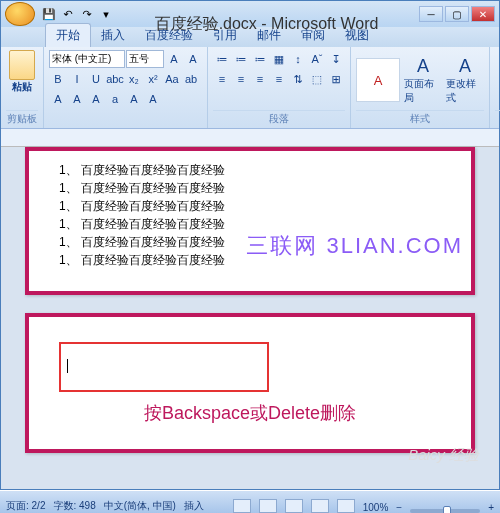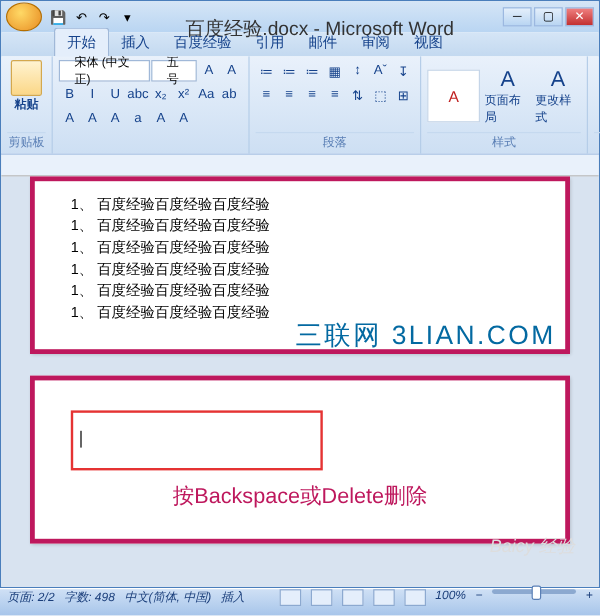--- a/index.html
+++ b/index.html
@@ -18,37 +18,37 @@
 .ribbon-tabs .tab.active { background: #e4eefb; border: 1px solid #a0b8d8; border-bottom: none; border-radius: 3px 3px 0 0; }
 .ribbon { background: linear-gradient(#e9f1fb, #cddff3); height: 82px; display: flex; border-bottom: 1px solid #9cb8e0; }
 .group { border-right: 1px solid #b5cde8; padding: 3px 5px 1px; display: flex; flex-direction: column; }
 .group-body { flex: 1; display: flex; gap: 3px; font-size: 11px; align-items: flex-start; }
 .group-label { text-align: center; font-size: 10px; color: #5a7fb5; padding: 1px 0; border-top: 1px solid #c5d9ef; }
 .paste-big { display: flex; flex-direction: column; align-items: center; width: 32px; font-weight: bold; }
 .paste-big .ico { width: 26px; height: 30px; background: linear-gradient(#fff3d1, #fbd787); border: 1px solid #d4a84d; border-radius: 2px; }
 .paste-big .lbl { font-size: 10px; color: #15428b; }
 .font-col { display: flex; flex-direction: column; gap: 2px; }
 .font-row { display: flex; gap: 1px; }
-.sel { height: 18px; background: #fff; border: 1px solid #a0b8d8; font-size: 10px; padding: 0 12px; display: flex; align-items: center; }
+.sel { height: 18px; background: #fff; border: 1px solid #a0b8d8; font-size: 10px; padding: 0 2px; display: flex; align-items: center; }
 .tbtn { width: 18px; height: 18px; border: 1px solid transparent; display: flex; align-items: center; justify-content: center; font-size: 11px; color: #15428b; }
 .styles-body { display: flex; gap: 4px; align-items: center; }
 .style-box { width: 44px; height: 44px; background: #fff; border: 1px solid #c5d5e8; display: flex; align-items: center; justify-content: center; font-size: 13px; }
 .style-btn { display: flex; flex-direction: column; align-items: center; font-size: 10px; color: #15428b; width: 38px; }
 .style-btn .ico { font-size: 18px; }
 .doc-area { background: #d8e3f0; position: relative; height: 360px; overflow: hidden; }
 .ruler { background: #e9f1fb; height: 18px; border-bottom: 1px solid #bbb; }
 .page { background: #fff; margin: 0 24px 18px; border: 4px solid #be185d; box-shadow: 1px 1px 3px rgba(0,0,0,.2); padding: 10px 30px 22px; font-size: 12px; font-family: SimSun, serif; line-height: 1.5; }
 .page2 { min-height: 120px; padding-top: 20px; }
 .olist li { list-style: none; }
-.watermark { position: absolute; top: 100px; right: 36px; font-size: 22px; color: #0369a1; letter-spacing: 2px; margin-top: 34px; }
+.watermark { position: absolute; top: 100px; right: 36px; font-size: 22px; color: #8b5cf6; letter-spacing: 2px; }
 .redbox { border: 2px solid #e53333; width: 210px; height: 50px; margin-top: 5px; padding: 15px 6px 4px; font-family: sans-serif; }
 .cursor { border-left: 1px solid #000; height: 14px; display: inline-block; }
 .instr { color: #be185d; font-size: 18px; text-align: center; margin-top: 8px; }
 .bwm { position: absolute; right: 20px; bottom: 24px; font-size: 15px; color: #ddd; font-style: italic; }
-.statusbar { background: linear-gradient(#cfe0f5, #a7c5ea); height: 22px; display: flex; align-items: flex-start; font-size: 10px; color: #1a3e7a; padding: 0 6px; gap: 8px; position: absolute; bottom: 0; left: 0; right: 0; font-style: italic; }
+.statusbar { background: linear-gradient(#cfe0f5, #a7c5ea); height: 22px; display: flex; align-items: flex-end; font-size: 10px; color: #1a3e7a; padding: 0 6px; gap: 8px; position: absolute; bottom: 0; left: 0; right: 0; }
 .statusbar .spacer { flex: 1; }
 .viewbtn { width: 18px; height: 14px; background: #e4eefb; border: 1px solid #8ca9d0; }
 .zoom-slider { width: 70px; height: 4px; background: #8ca9d0; position: relative; border-radius: 2px; }
 .zoom-slider::after { content: ""; position: absolute; left: 33px; top: -3px; width: 6px; height: 10px; background: #fff; border: 1px solid #5a7fb5; border-radius: 2px; }
 </style>
 </head>
 <body>
 
 <div class="window">
   <div class="titlebar">

